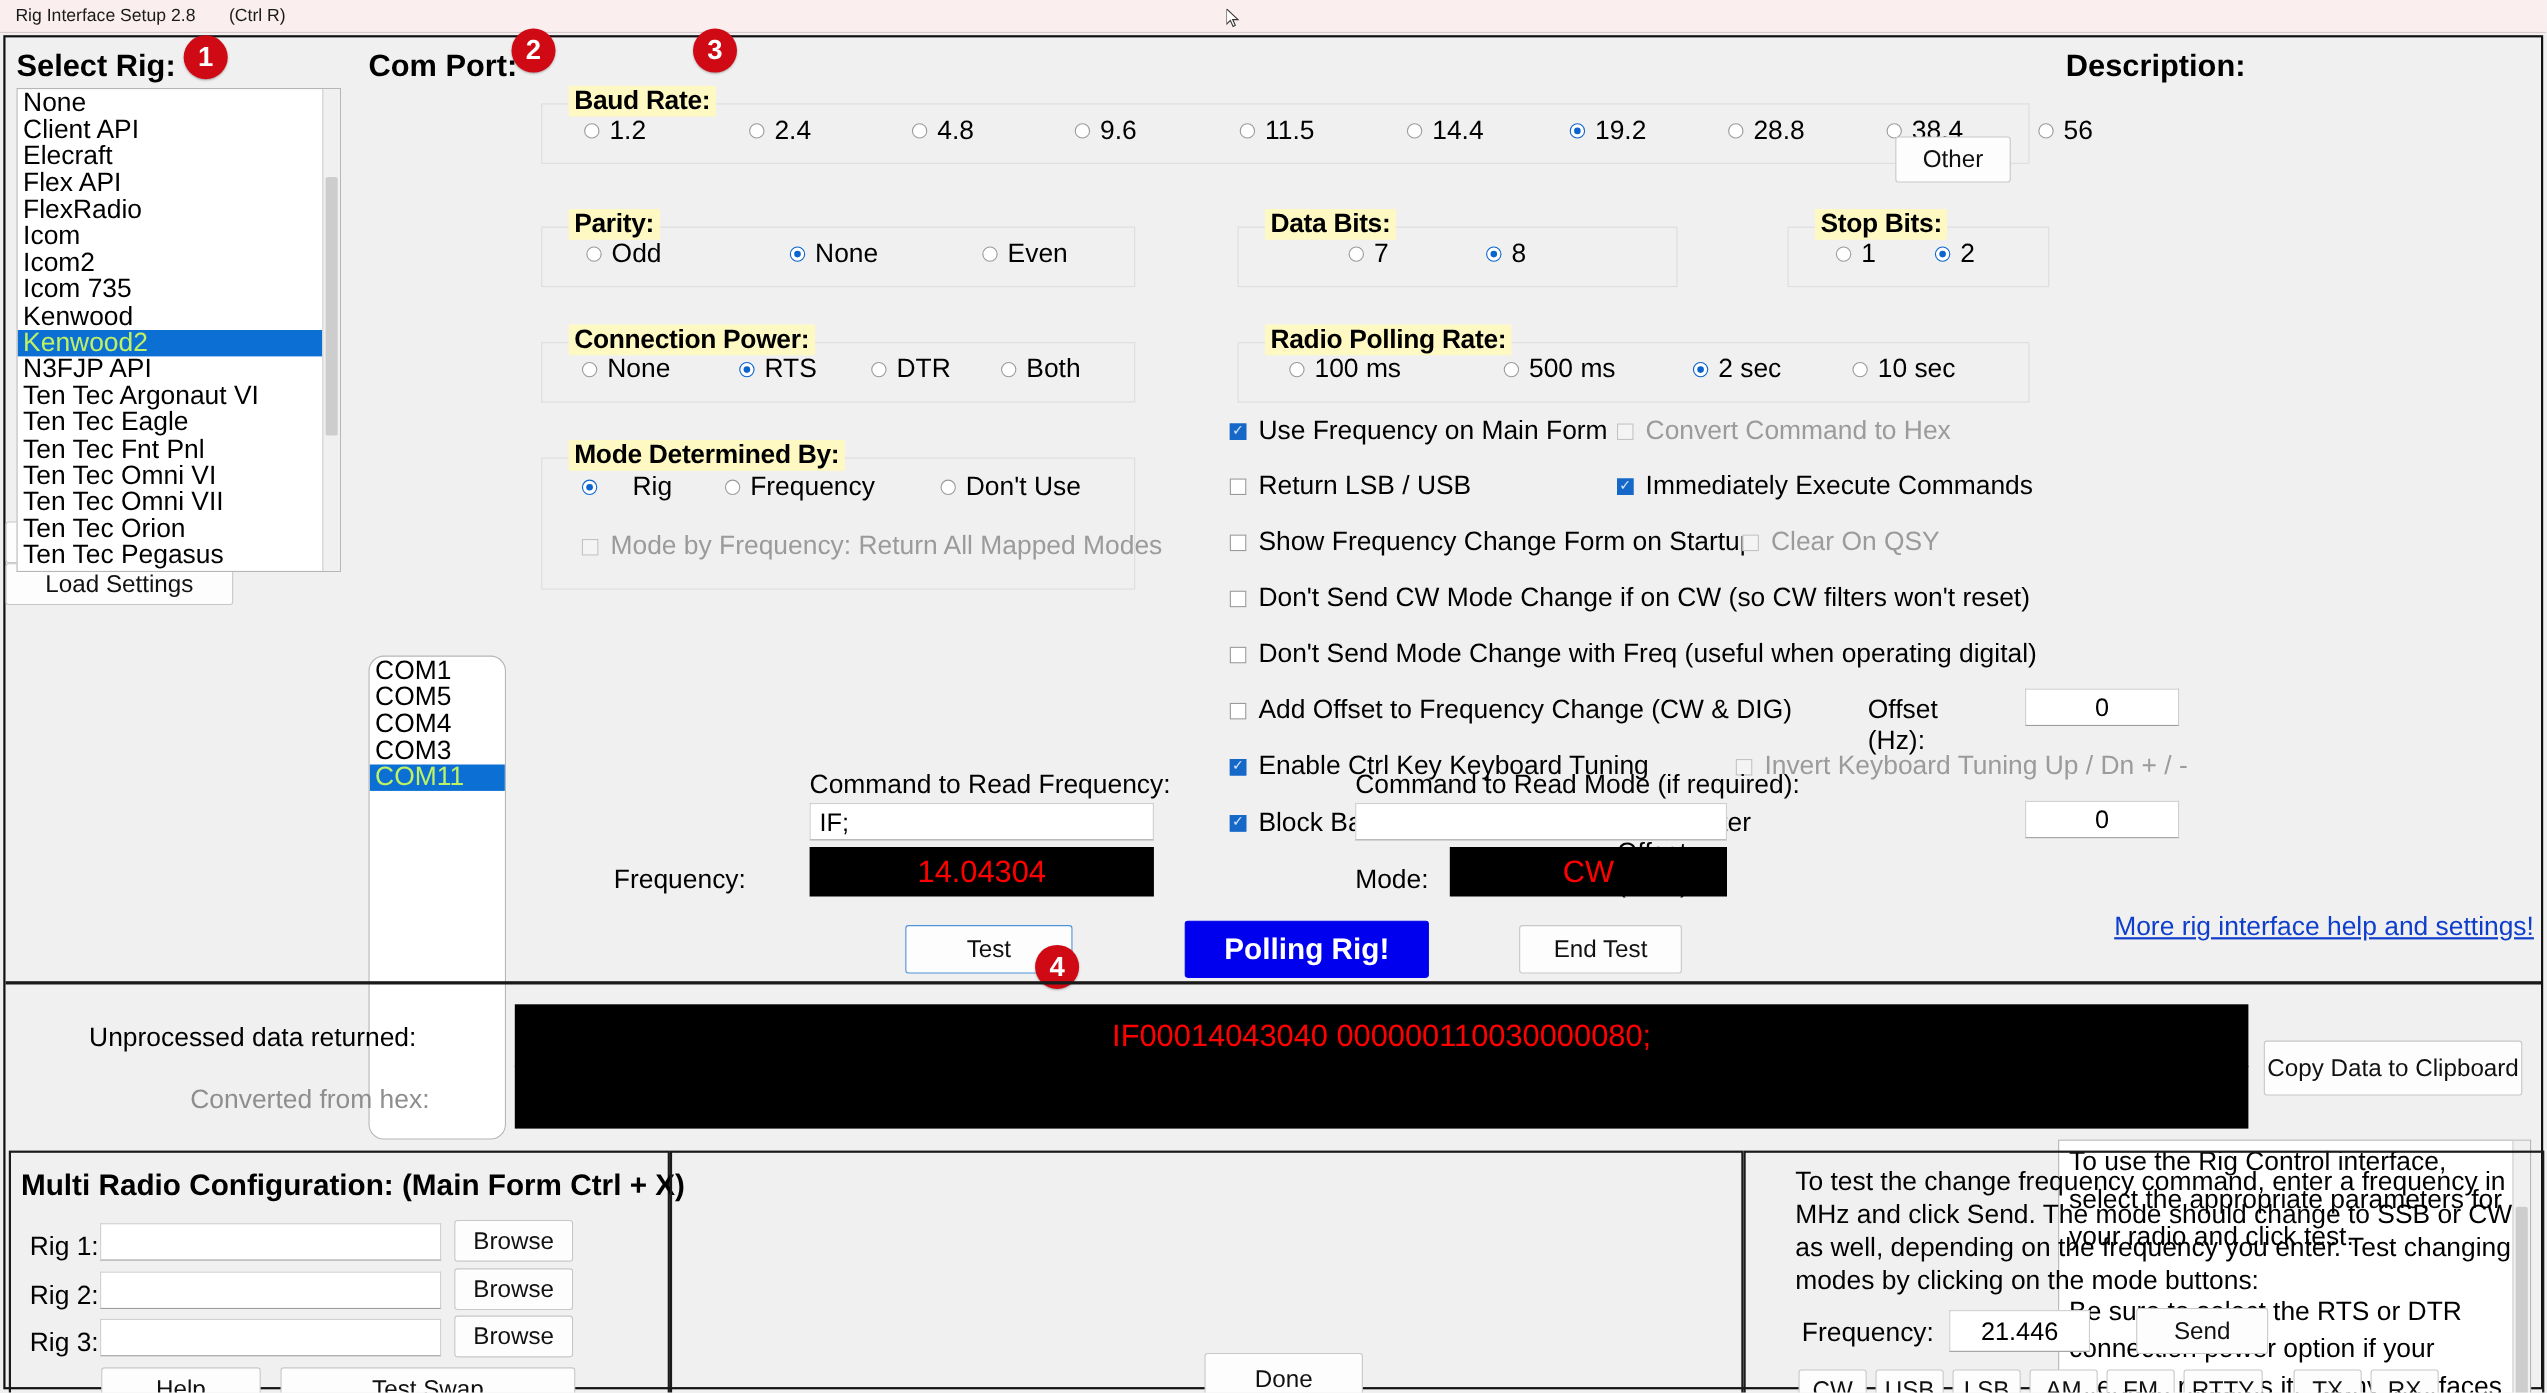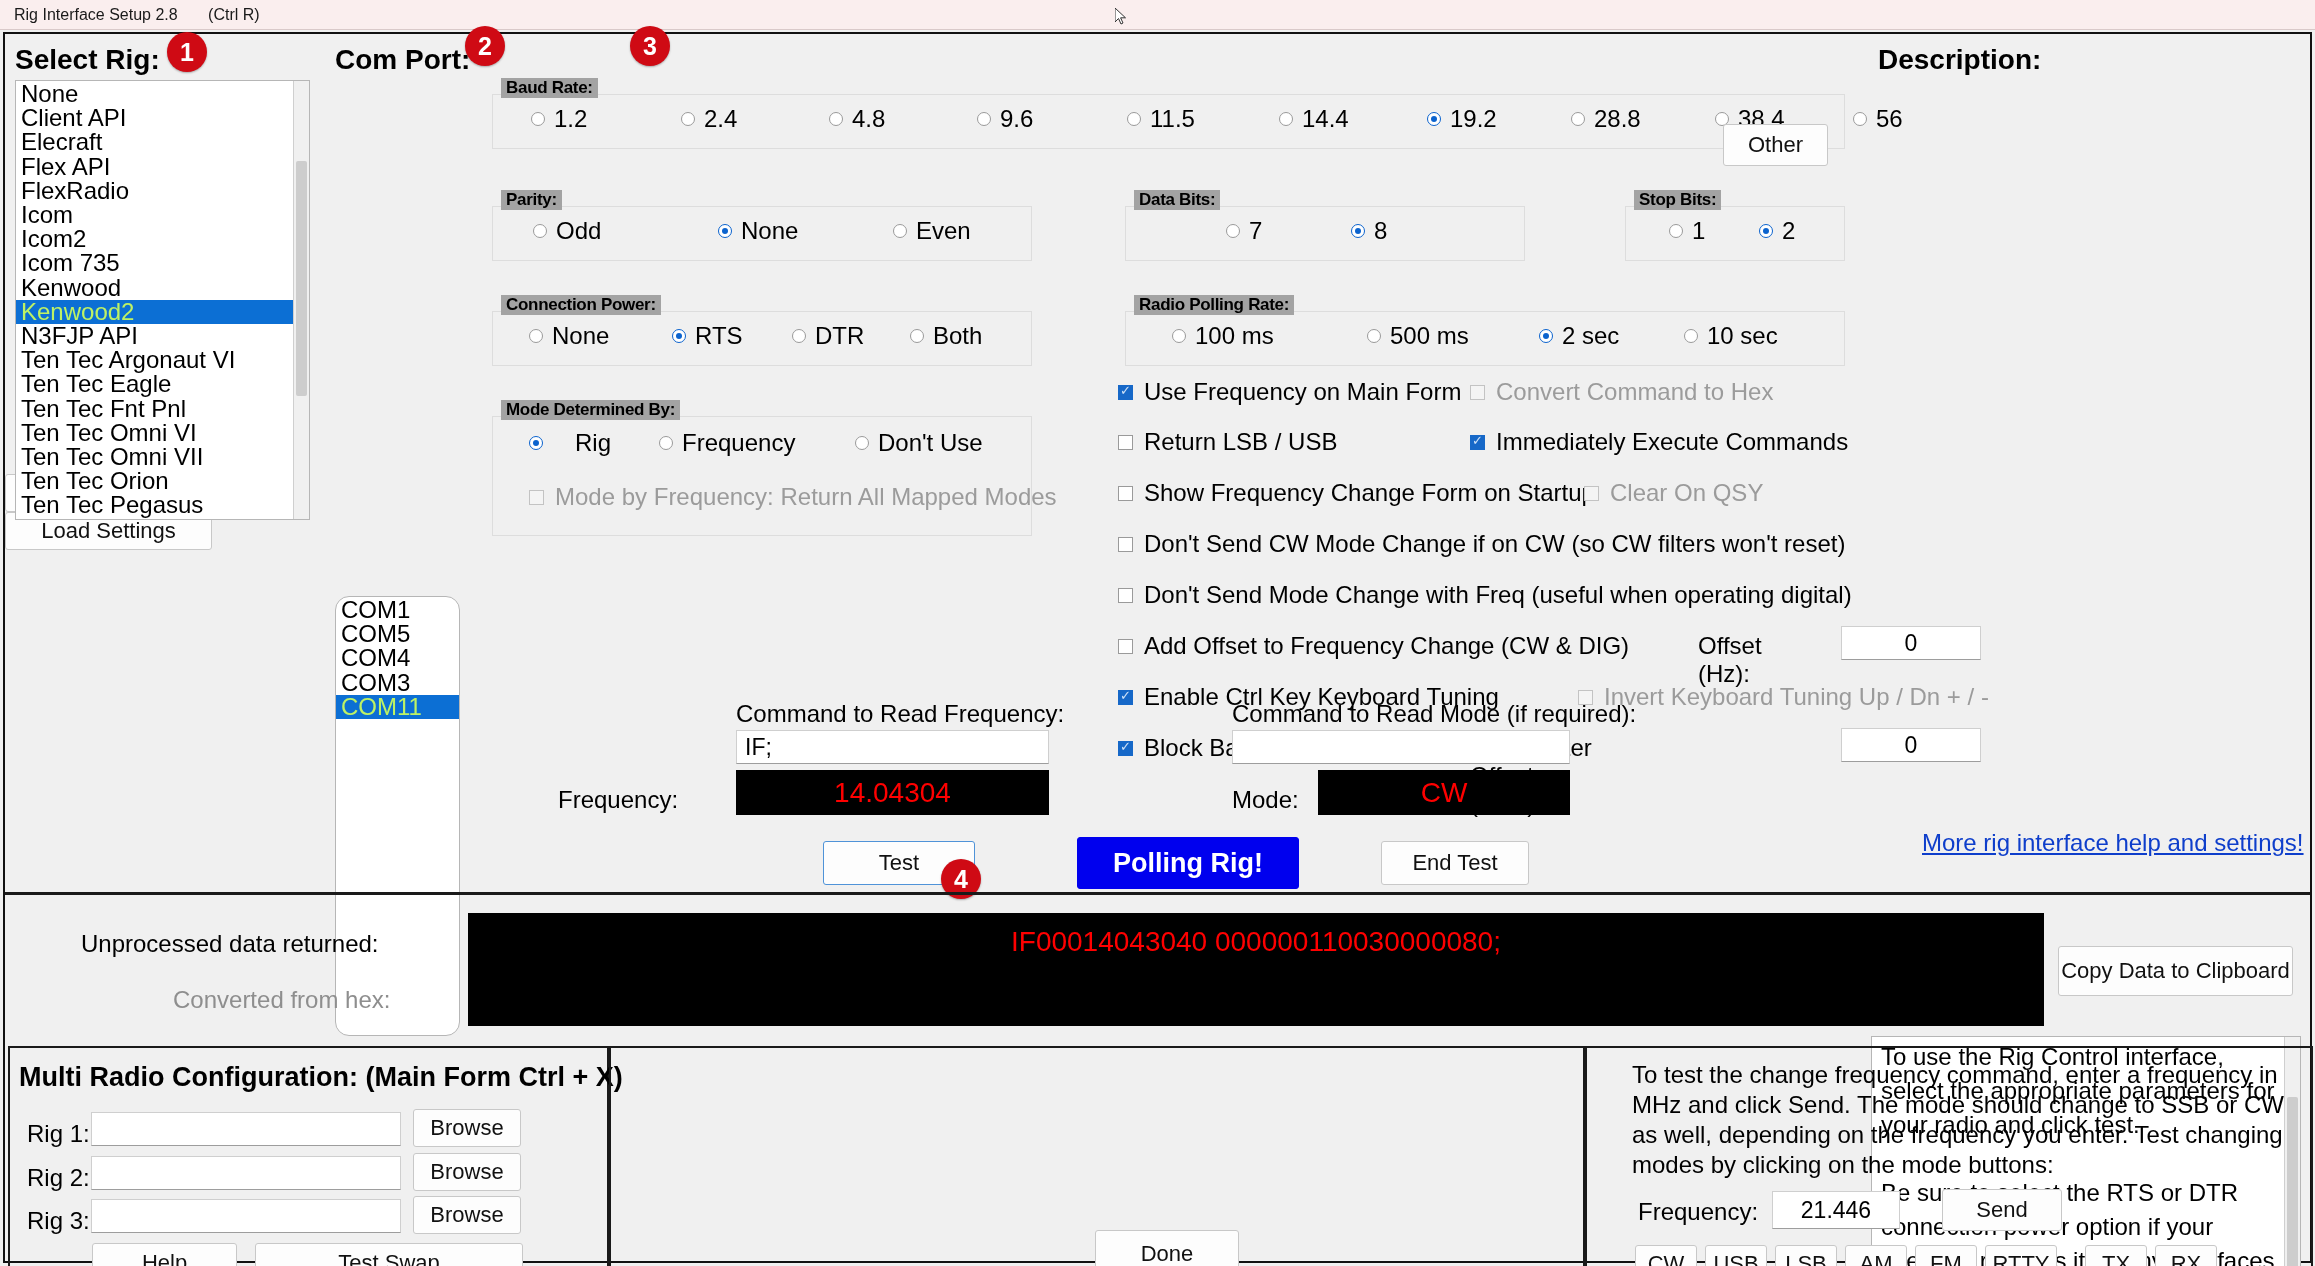--- a/index.html
+++ b/index.html
@@ -19,22 +19,22 @@
   .titlebar .t{ font-size:16px; color:#1a1a1a; }
   .titlebar .t .sub{ margin-left:26px; }
   .cursor{ position:absolute; left:1115px; top:8px; width:12px; height:18px; }
   .window{
     position:absolute; left:3px; top:32px; right:3px; bottom:3px;
     border:2px solid #111; background:#f0f0f0;
   }
   
   .grp{ border:1px solid #ddd; background:#f0f0f0; position:absolute; }
   .grp > .legend{
-    position:absolute; top:-17px; left:8px; background:#a3a3a3; padding:0 5px;
-    font-size:17px; font-weight:bold; letter-spacing:-0.3px; white-space:nowrap;
+    position:absolute; top:-17px; left:24px; background:#fef9c3; padding:0 5px;
+    font-size:24px; font-weight:bold; letter-spacing:-0.3px; white-space:nowrap;
   }
   .radio{ display:inline-flex; align-items:center; gap:9px; font-size:24px; white-space:nowrap; }
   .rdot{ width:14px; height:14px; border-radius:50%; border:1px solid #9a9a9a; background:#fff;
          display:inline-block; position:relative; flex:0 0 auto; }
   .rdot.on{ border-color:#0b63ce; }
   .rdot.on::after{ content:""; position:absolute; left:3px; top:3px; width:6px; height:6px;
                    border-radius:50%; background:#0b63ce; }
   .cb{ display:inline-flex; align-items:center; gap:11px; font-size:24px; white-space:nowrap; }
   .cbox{ width:15px; height:15px; border:1px solid #9a9a9a; background:#fff; flex:0 0 auto;
          display:inline-block; position:relative; }
@@ -207,21 +207,21 @@
         <span class="rdot"></span>
           <span>7</span>
         </div>
       <div class="radio">
         <span class="rdot on"></span>
           <span>8</span>
         </div>
     </div>
   </div>
 
-  <div class="grp" style="left:1620px;top:172px;width:220px;height:55px;">
+  <div class="grp" style="left:1620px;top:172px;width:238px;height:55px;">
     <div class="legend">Stop Bits:</div>
     <div style="position:absolute;left:43px;top:10px;display:flex;">
       <div class="radio" style="width:90px;">
         <span class="rdot"></span>
           <span>1</span>
         </div>
       <div class="radio">
         <span class="rdot on"></span>
           <span>2</span>
         </div>

